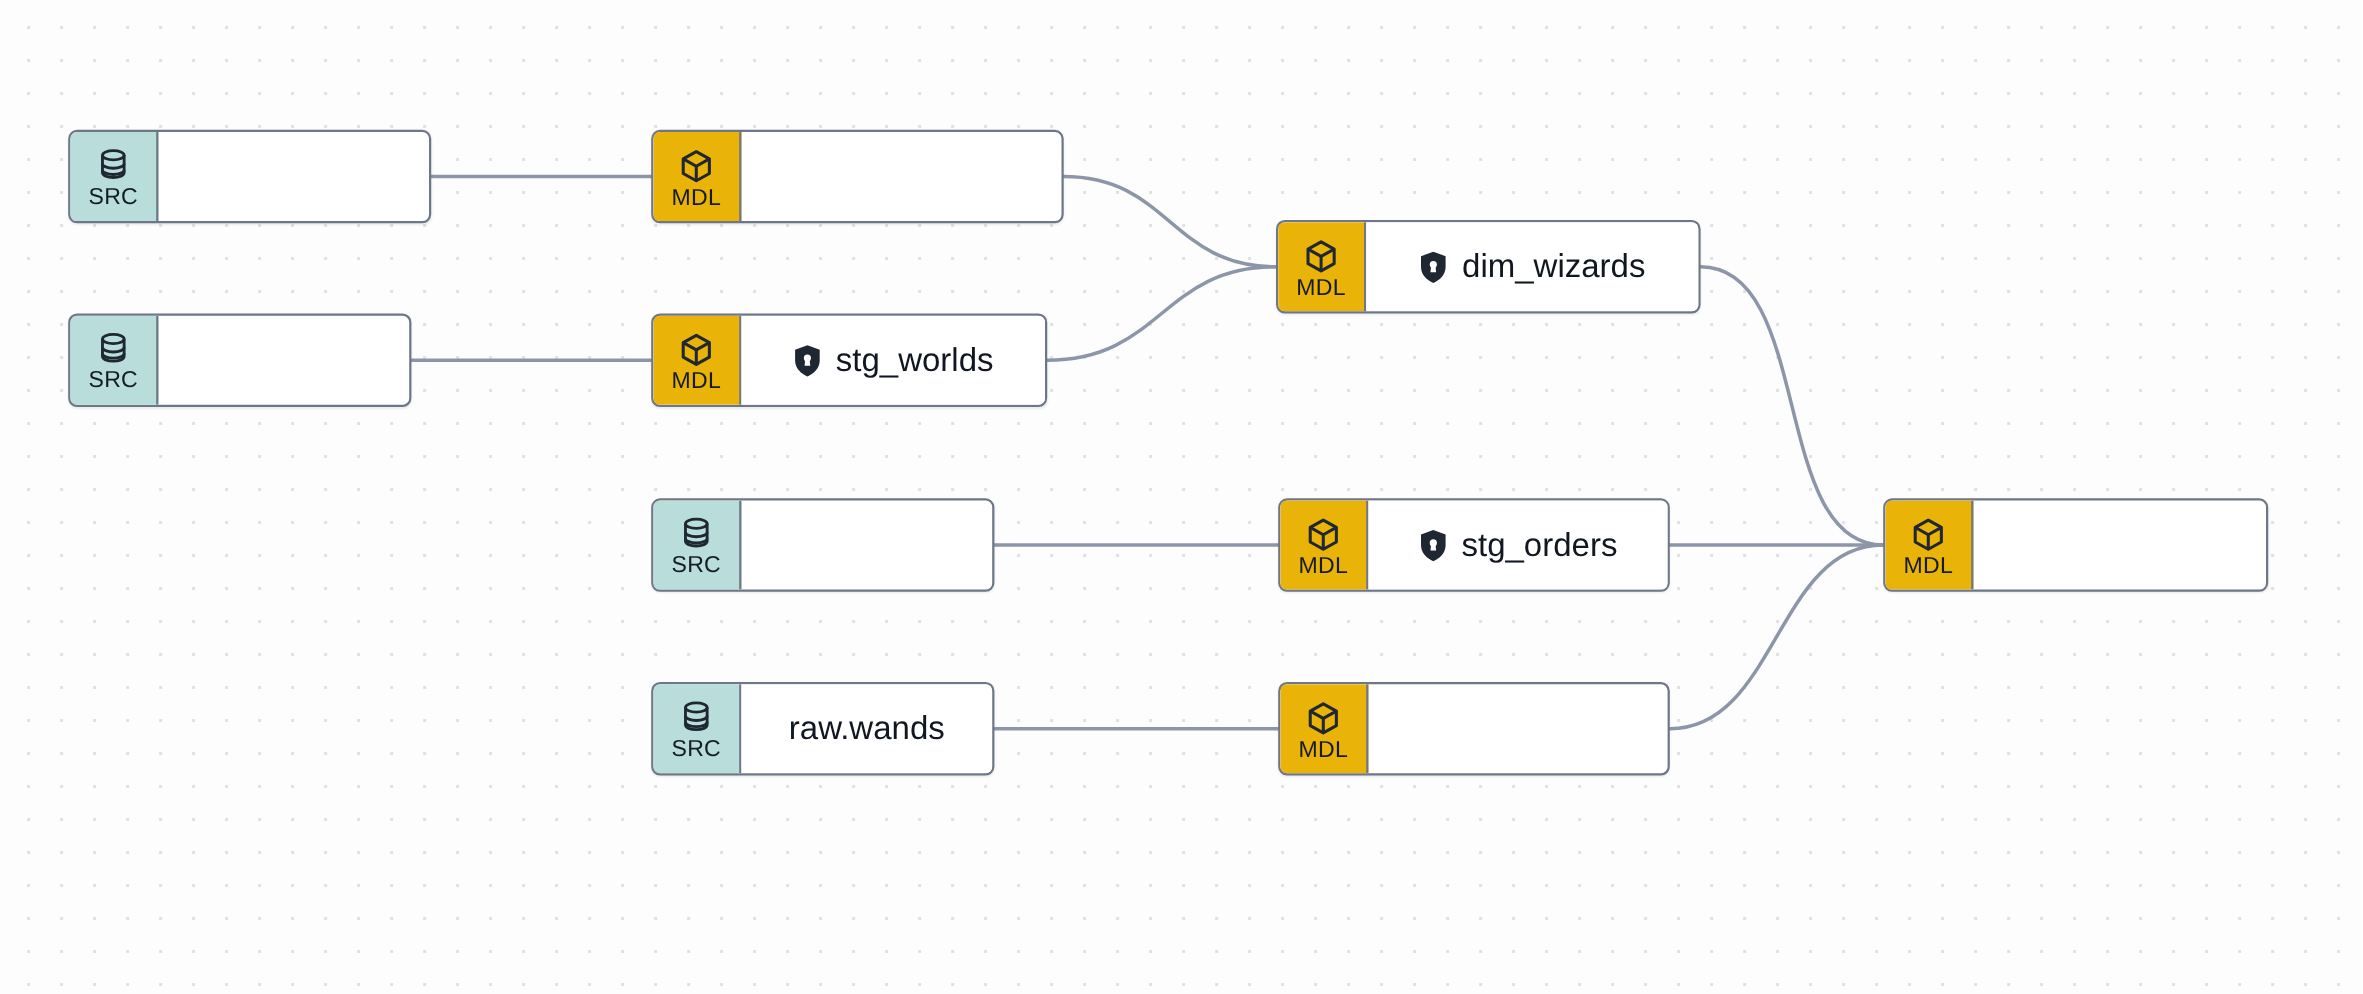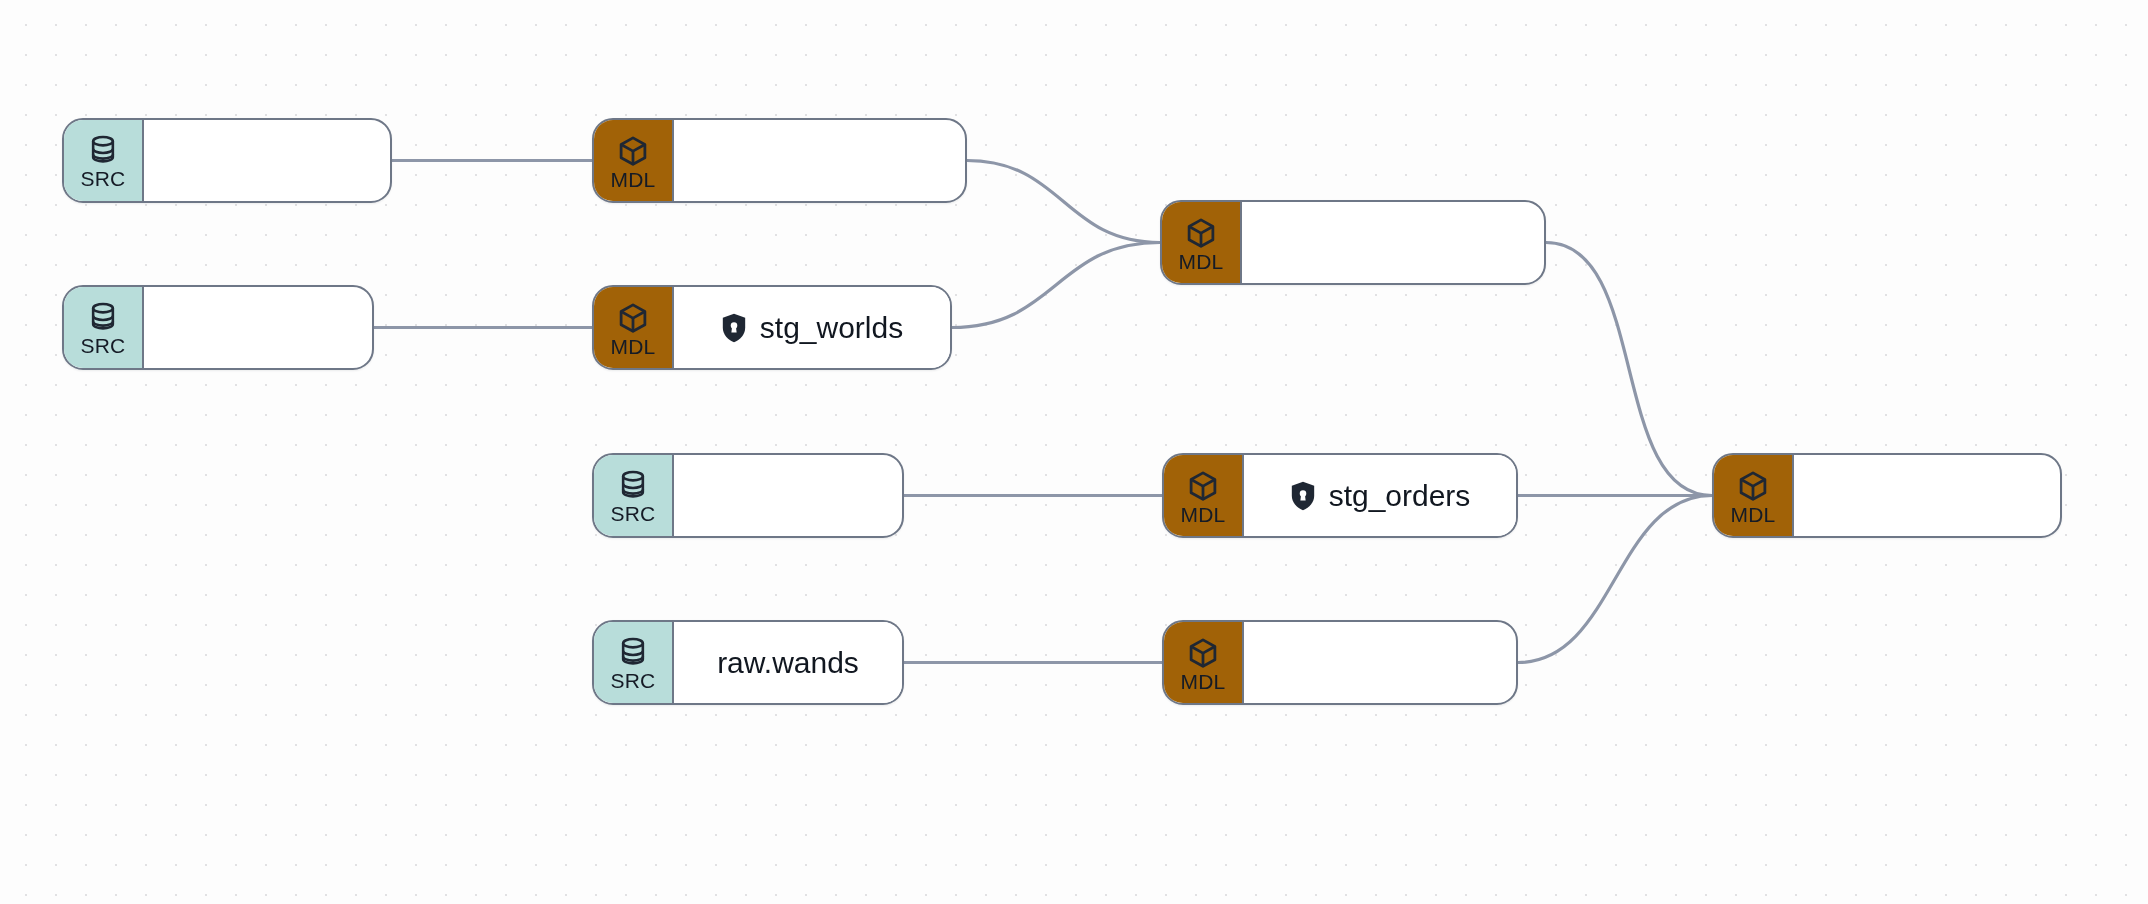--- a/index.html
+++ b/index.html
@@ -39,41 +39,41 @@
     stroke-linecap: round;
   }
 
   
   .node {
     position: absolute;
     display: flex;
     align-items: stretch;
     height: 85px;
     border: 2.4px solid #6e7787;
-    border-radius: 21px;
+    border-radius: 8px;
     background: #ffffff;
     box-sizing: border-box;
     overflow: hidden;
     box-shadow: 0 1px 2px rgba(30,38,52,0.08);
   }
 
   .node-badge {
     width: 80px;
     flex: 0 0 80px;
     display: flex;
     flex-direction: column;
     align-items: center;
     justify-content: center;
     gap: 1px;
     border-right: 2.4px solid #6e7787;
     box-sizing: border-box;
     padding-top: 4px;
   }
   .node.src .node-badge { background: #b8ddda; }
-  .node.mdl .node-badge { background: #a16207; }
+  .node.mdl .node-badge { background: #eab308; }
 
   .badge-icon {
     display: block;
     line-height: 0;
   }
   .badge-text {
     font-size: 21px;
     line-height: 22px;
     color: #151b26;
     letter-spacing: 0.2px;
@@ -265,20 +265,30 @@
     <div class="node-badge">
       <span class="badge-icon">
         <svg width="32" height="33" viewBox="0 0 24 25" fill="none" stroke="#1f2733" stroke-width="2.1" stroke-linejoin="round">
           <path d="M12 2.2 L21 7.2 V17.2 L12 22.2 L3 17.2 V7.2 Z"></path>
           <path d="M3 7.2 L12 12.2 L21 7.2"></path>
           <path d="M12 12.2 V22.2"></path>
         </svg>
       </span>
       <span class="badge-text">MDL</span>
     </div>
+    <div class="node-body">
+      <span class="lock-icon">
+        <svg width="26" height="30" viewBox="0 0 20 23">
+          <path d="M10 0.6 L18.6 3.7 V11.3 C18.6 16.6 14.6 20.6 10 22.4 C5.4 20.6 1.4 16.6 1.4 11.3 V3.7 Z" fill="#1f2733"></path>
+          <circle cx="10" cy="9.6" r="2.5" fill="#ffffff"></circle>
+          <path d="M8.6 9.6 h2.8 l0.6 5.4 h-4 Z" fill="#ffffff"></path>
+        </svg>
+      </span>
+      <span class="node-label">dim_wizards</span>
+    </div>
   </div>
 
   <div class="node mdl" style="left:1712px; top:453px; width:350px;">
     <div class="node-badge">
       <span class="badge-icon">
         <svg width="32" height="33" viewBox="0 0 24 25" fill="none" stroke="#1f2733" stroke-width="2.1" stroke-linejoin="round">
           <path d="M12 2.2 L21 7.2 V17.2 L12 22.2 L3 17.2 V7.2 Z"></path>
           <path d="M3 7.2 L12 12.2 L21 7.2"></path>
           <path d="M12 12.2 V22.2"></path>
         </svg>

